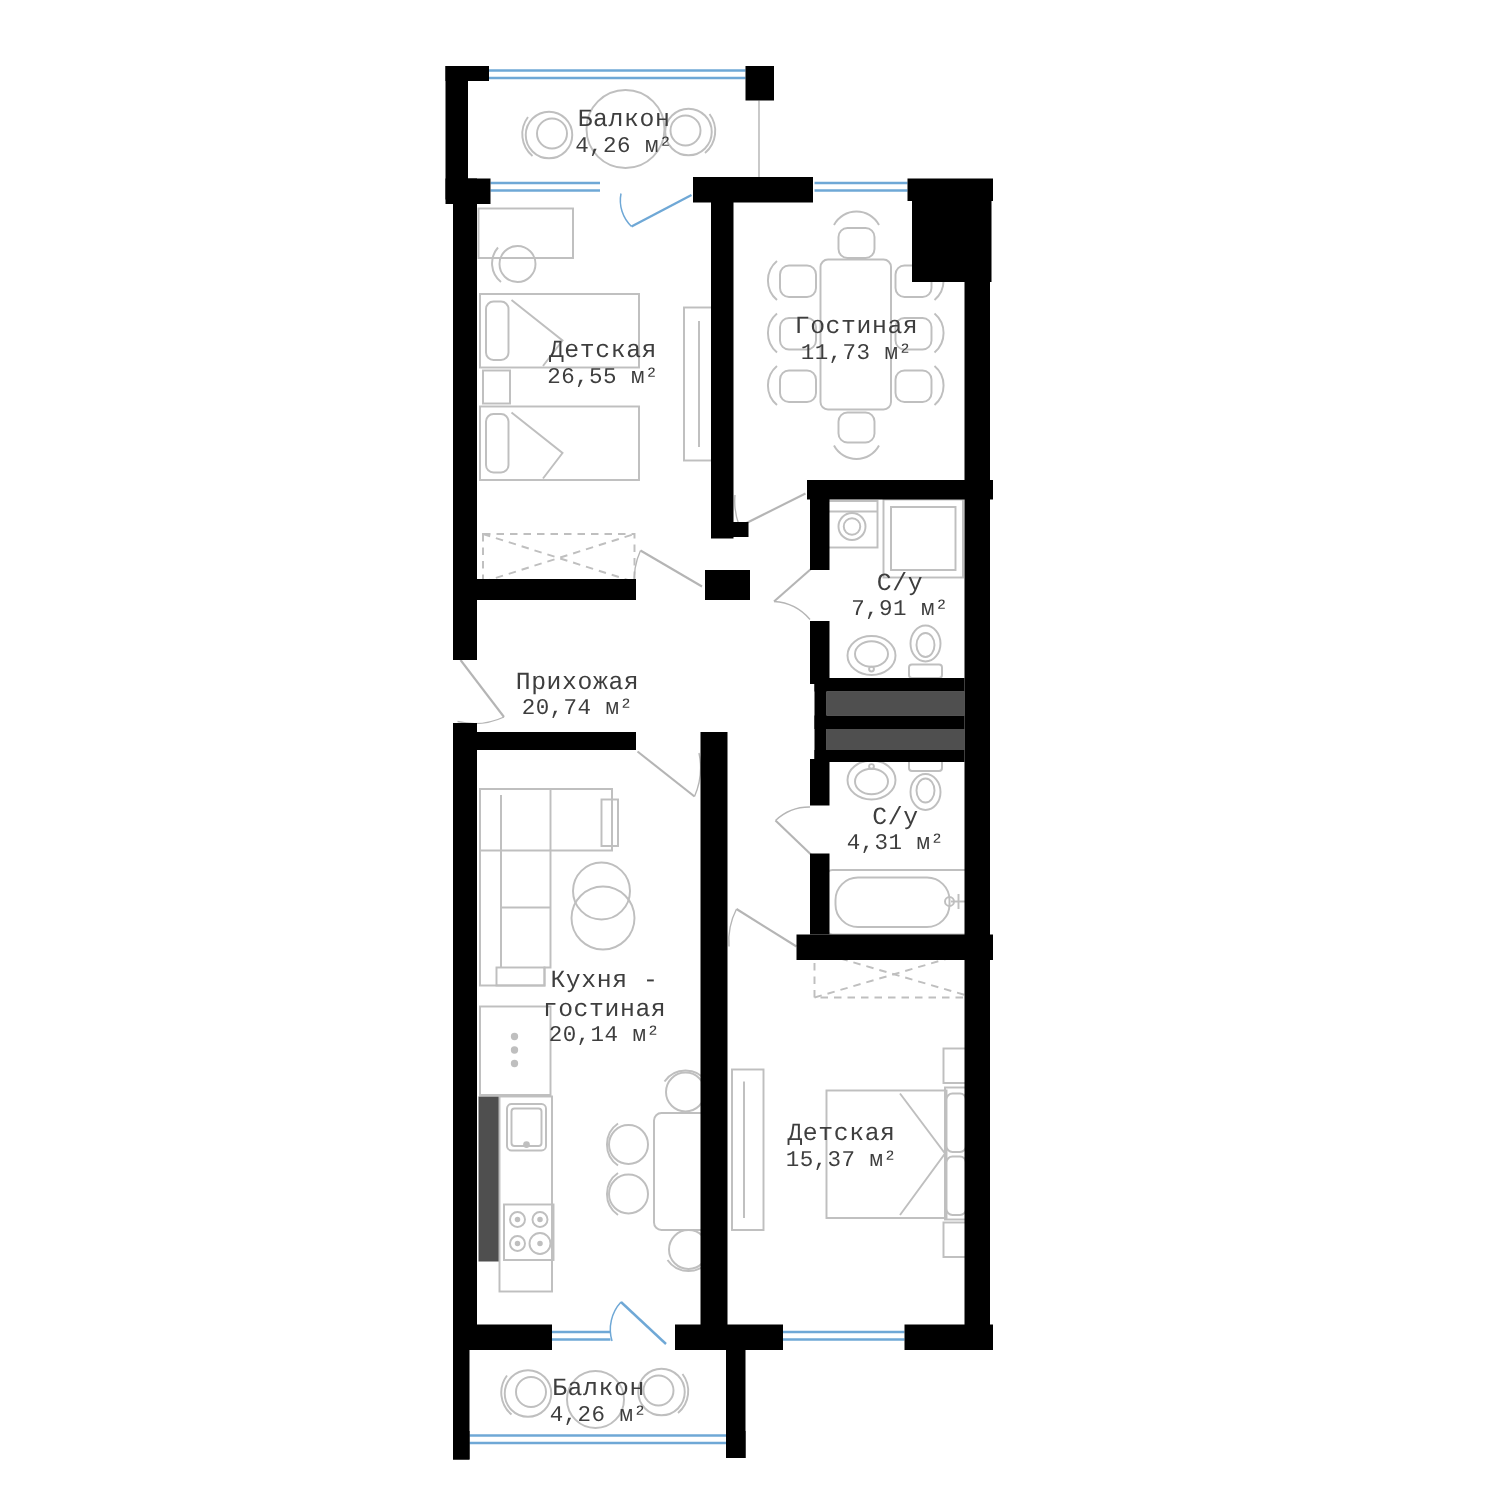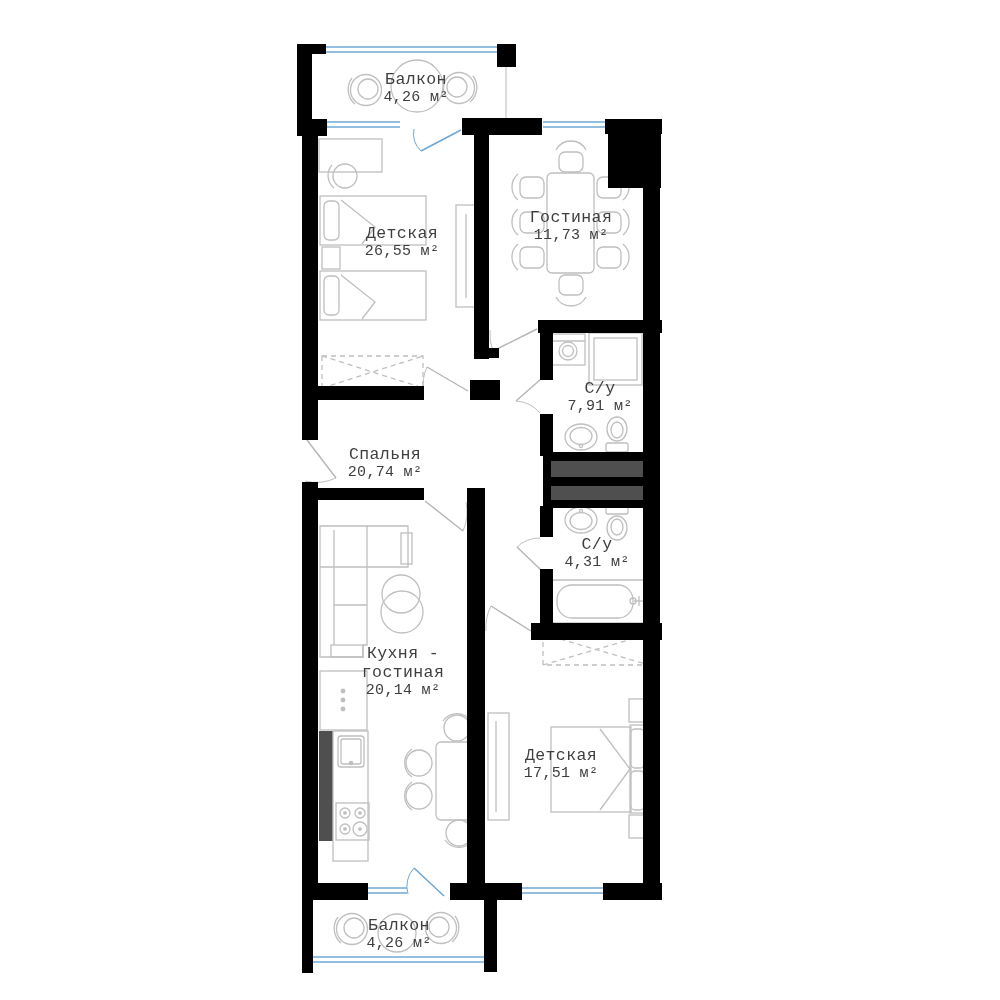--- a/index.html
+++ b/index.html
@@ -363,38 +363,38 @@
     <div class="room-name">Гостиная</div>
     <div class="room-area">11,73 м²</div>
   </div>
 
   <div class="room-label" style="left:600px;top:379px;">
     <div class="room-name">С/у</div>
     <div class="room-area">7,91 м²</div>
   </div>
 
   <div class="room-label" style="left:385px;top:445px;">
-    <div class="room-name">Спальня</div>
+    <div class="room-name">Прихожая</div>
     <div class="room-area">20,74 м²</div>
   </div>
 
   <div class="room-label" style="left:597px;top:535px;">
     <div class="room-name">С/у</div>
     <div class="room-area">4,31 м²</div>
   </div>
 
   <div class="room-label" style="left:403px;top:644px;">
     <div class="room-name">Кухня -</div>
     <div class="room-name">гостиная</div>
     <div class="room-area">20,14 м²</div>
   </div>
 
   <div class="room-label" style="left:561px;top:746px;">
     <div class="room-name">Детская</div>
-    <div class="room-area">17,51 м²</div>
+    <div class="room-area">15,37 м²</div>
   </div>
 
   <div class="room-label" style="left:399px;top:916px;">
     <div class="room-name">Балкон</div>
     <div class="room-area">4,26 м²</div>
   </div>
 
 </div>
 
 </body></html>

